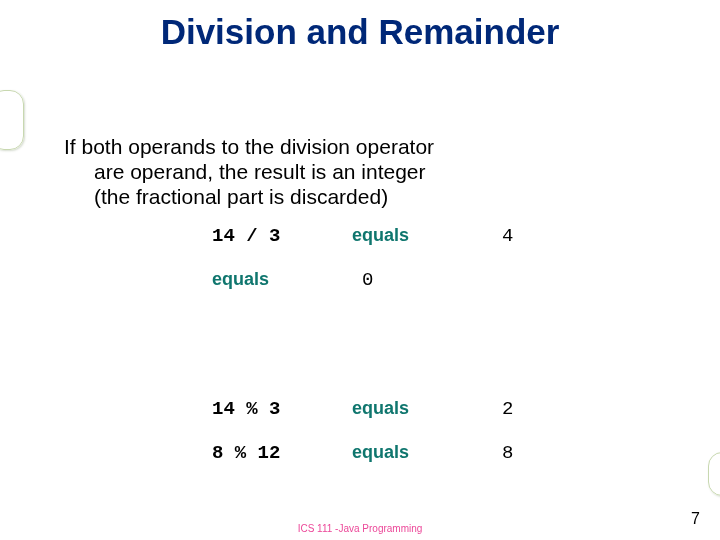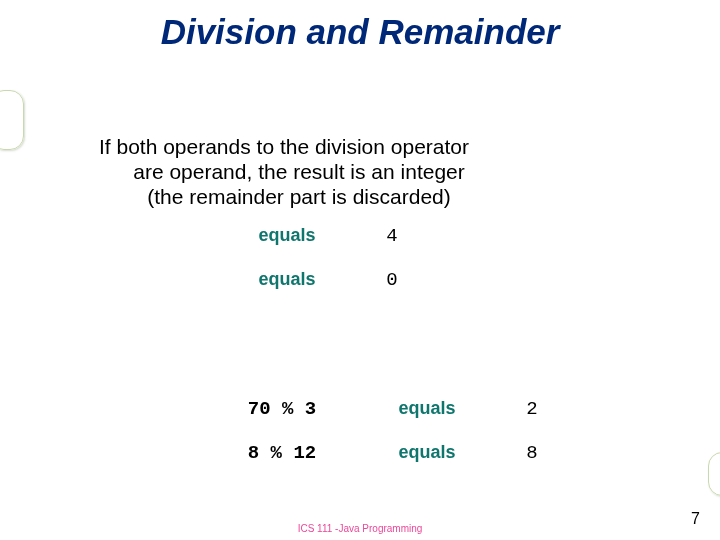--- a/index.html
+++ b/index.html
@@ -1,31 +1,30 @@
 <!DOCTYPE html>
 <html><head>
 <meta charset="utf-8">
 <style>
-  * { margin: 0; padding: 0; box-sizing: border-box; text-align: center; }
+  * { margin: 0; padding: 0; box-sizing: border-box; }
   body {
     width: 720px;
     height: 540px;
     background: #ffffff;
     font-family: Arial, "Helvetica Neue", Helvetica, sans-serif;
     position: relative;
     overflow: hidden;
   }
   .title {
     font-size: 35px;
     font-weight: bold;
     color: #002878;
     text-align: center;
     padding-top: 12px;
     padding-bottom: 8px;
-    font-style: italic;
   }
   .body-text {
     font-size: 21px;
     color: #000;
     line-height: 1.2;
   }
   .para1 {
     position: absolute;
     top: 134px;
     left: 64px;
@@ -118,40 +117,41 @@
 <body>
 
 <div class="bubble left"></div>
 <div class="bubble right"></div>
 
 <h1 class="title">Division and Remainder</h1>
 
 <div class="body-text para1">
   <div class="para1-line1">If both operands to the division operator</div>
   <div class="para1-line23">are operand, the result is an integer</div>
-  <div class="para1-line23">(the remainder part is discarded)</div>
+  <div class="para1-line23">(the fractional part is discarded)</div>
 </div>
 
 <div class="table table1">
   <div class="table-row">
+    <span class="col-expr">14 / 3</span>
     <span class="col-eq">equals</span>
     <span class="col-res">4</span>
   </div>
   <div class="table-row">
     <span class="col-eq">equals</span>
     <span class="col-res">0</span>
   </div>
 </div>
 
 <div class="body-text para2">
 </div>
 
 <div class="table table2">
   <div class="table-row">
-    <span class="col-expr">70 % 3</span>
+    <span class="col-expr">14 % 3</span>
     <span class="col-eq">equals</span>
     <span class="col-res">2</span>
   </div>
   <div class="table-row">
     <span class="col-expr">8 % 12</span>
     <span class="col-eq">equals</span>
     <span class="col-res">8</span>
   </div>
 </div>
 

